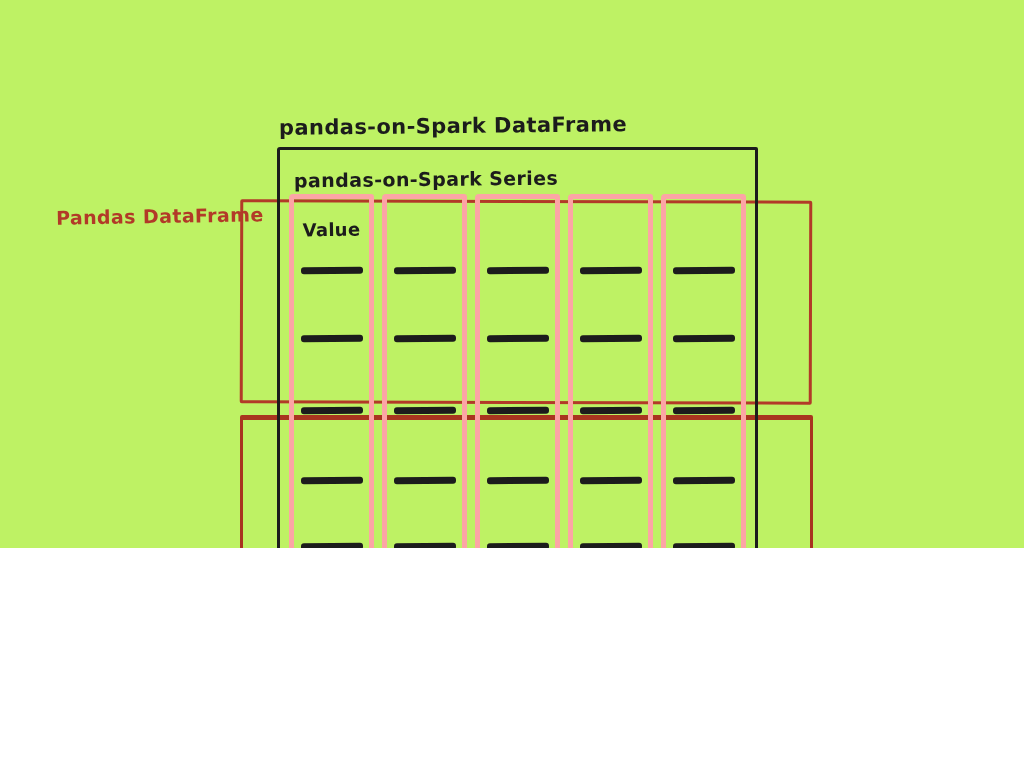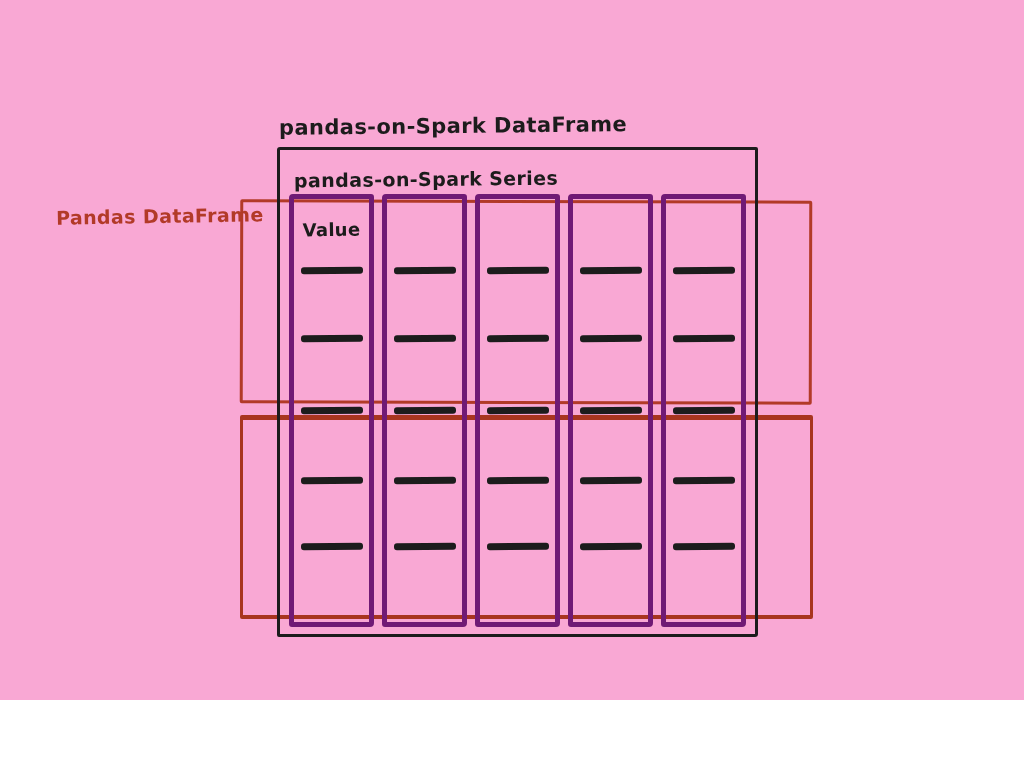--- a/index.html
+++ b/index.html
@@ -4,22 +4,22 @@
 <style>
   html, body {
     margin: 0;
     padding: 0;
     background: #ffffff;
     font-family: "DejaVu Sans", sans-serif;
   }
   .canvas {
     position: relative;
     width: 1024px;
-    height: 700px;
-    background: #f9a8d4;
+    height: 548px;
+    background: #bef264;
     overflow: hidden;
   }
 
   
   .hand {
     color: #1c1c1c;
     letter-spacing: 0.4px;
     white-space: nowrap;
     transform: rotate(-0.6deg);
   }
@@ -98,21 +98,21 @@
     width: 458px;
     height: 433px;
     display: flex;
     gap: 8px;
     z-index: 3;
   }
   .series-column {
     position: relative;
     width: 85px;
     height: 433px;
-    border: 5px solid #701a75;
+    border: 5px solid #fca5a5;
     border-radius: 4px 3px 4px 3px;
     box-sizing: border-box;
     background: transparent;
   }
   .col-header {
     position: absolute;
     top: 20px;
     left: 0;
     width: 100%;
     text-align: center;

